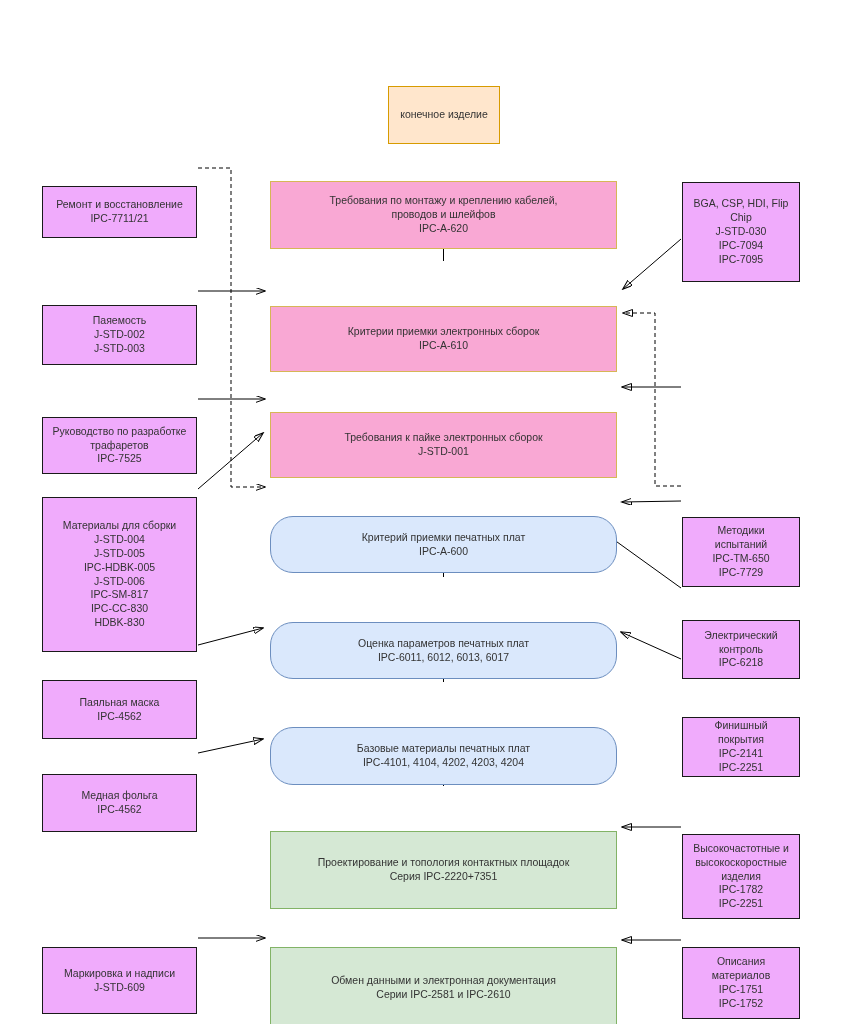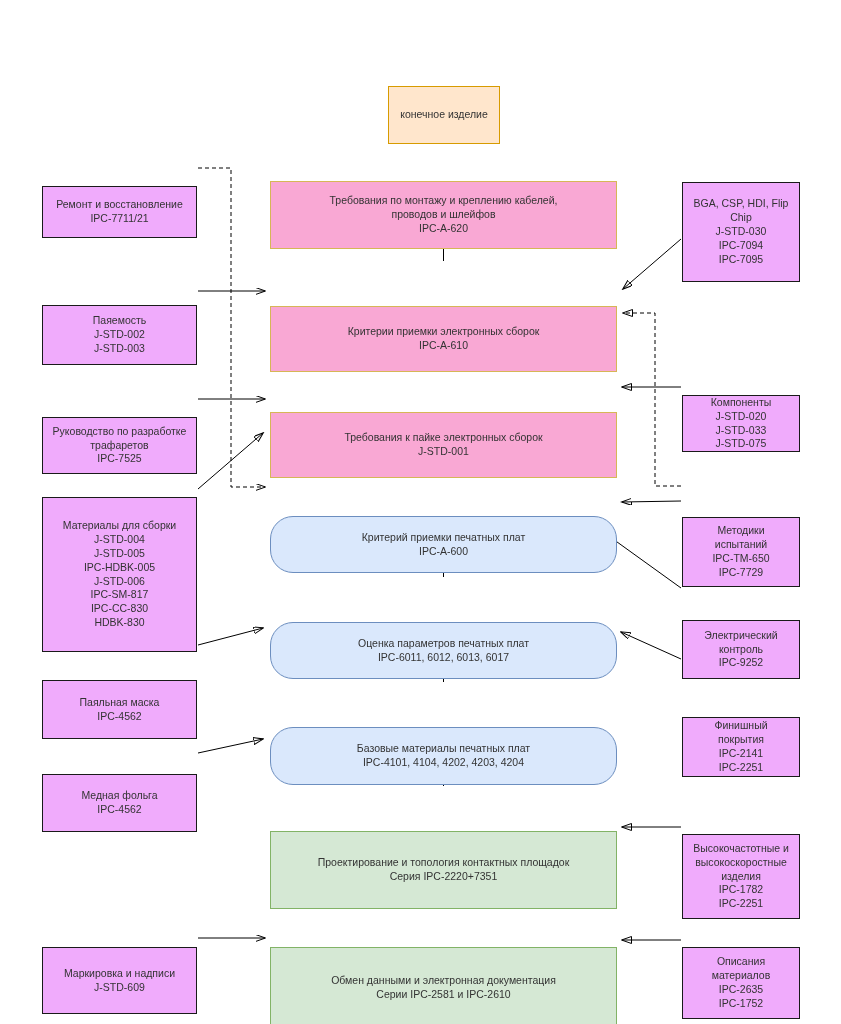--- a/index.html
+++ b/index.html
@@ -116,38 +116,34 @@
   <div class="node white" style="left:42px;top:730px;width:155px;height:58px">Медная фольга
 IPC-4562</div>
   <div class="node white" style="left:42px;top:903px;width:155px;height:67px">Маркировка и надписи
 J-STD-609</div>
 
   <div class="node white" style="left:682px;top:138px;width:118px;height:100px">BGA, CSP, HDI, Flip
 Chip
 J-STD-030
 IPC-7094
 IPC-7095</div>
-  <div class="node white" style="left:682px;top:351px;width:118px;height:57px">Компоненты
-J-STD-020
-J-STD-033
-J-STD-075</div>
   <div class="node white" style="left:682px;top:473px;width:118px;height:70px">Методики
 испытаний
 IPC-TM-650
 IPC-7729</div>
   <div class="node white" style="left:682px;top:576px;width:118px;height:59px">Электрический
 контроль
-IPC-9252</div>
+IPC-6218</div>
   <div class="node white" style="left:682px;top:673px;width:118px;height:60px">Финишный
 покрытия
 IPC-2141
 IPC-2251</div>
   <div class="node white" style="left:682px;top:790px;width:118px;height:85px">Высокочастотные и
 высокоскоростные
 изделия
 IPC-1782
 IPC-2251</div>
   <div class="node white" style="left:682px;top:903px;width:118px;height:72px">Описания
 материалов
-IPC-2635
+IPC-1751
 IPC-1752</div>
 
 </div>
 
 </body></html>

